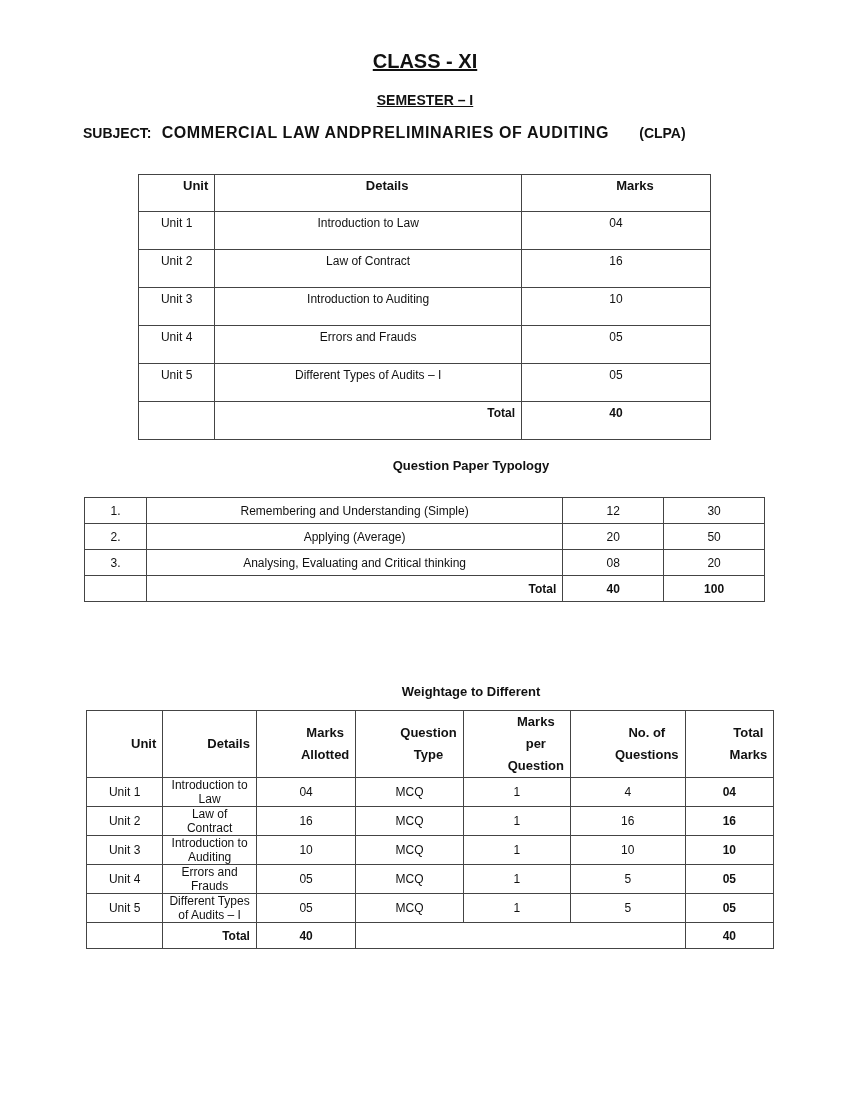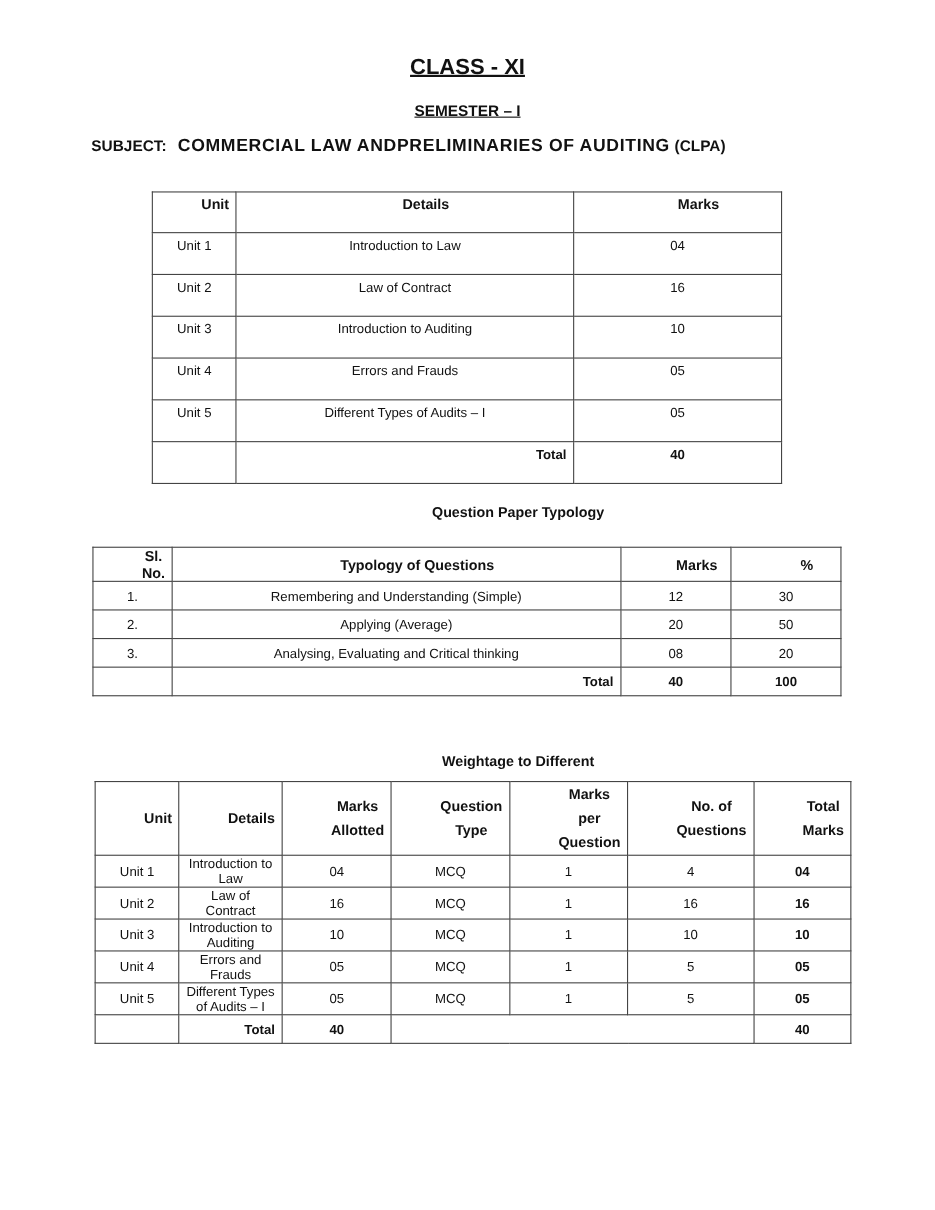--- a/index.html
+++ b/index.html
@@ -4,21 +4,21 @@
 <style>
   html, body { margin: 0; padding: 0; background: #ffffff; }
   body { width: 850px; height: 1100px; position: relative; font-family: "Liberation Sans", "DejaVu Sans", sans-serif; color: #111; overflow: hidden; }
   .title { position: absolute; left: 0; width: 850px; text-align: center; font-weight: bold; }
   .t1 { top: 50px; font-size: 20px; }
   .t1 span, .t2 span { text-decoration: underline; }
   .t2 { top: 92px; font-size: 14px; }
   .t3 { position: absolute; top: 124px; left: 83px; font-size: 15px; font-weight: bold; white-space: nowrap; }
   .t3 .subj-label { font-size: 14px; margin-right: 6px; }
   .t3 .subj-name { font-size: 16px; letter-spacing: 0.6px; }
-  .t3 .subj-code { font-size: 14px; }
+  .t3 .subj-code { font-size: 14px; margin-left: 26px; }
   table { position: absolute; border-collapse: collapse; font-size: 12px; }
   td, th { border: 1px solid #444; padding: 0 6px; }
   th { font-weight: bold; font-size: 13px; padding-left: 44px; }
   .c { text-align: center; }
   .r { text-align: right; }
   .l { text-align: center; }
   .b { font-weight: bold; }
   #tbl1 { left: 138px; top: 174px; width: 573px; }
   #tbl1 td, #tbl1 th { height: 33px; vertical-align: top; padding-top: 4px; }
   #tbl1 th { padding-top: 3px; }
@@ -89,26 +89,20 @@
 
 <div class="sec-title" id="sec2">Question Paper Typology</div>
 <table id="tbl2">
   <colgroup>
       <col style="width:62px">
       <col style="width:417px">
       <col style="width:101px">
       <col style="width:101px">
     </colgroup>
   <tbody>
-      <tr>
-    <th class="c">Sl. No.</th>
-    <th class="c">Typology of Questions</th>
-    <th class="c">Marks</th>
-    <th class="c">%</th>
-  </tr>
   <tr>
     <td class="c">1.</td>
     <td class="l">Remembering and Understanding (Simple)</td>
     <td class="c">12</td>
     <td class="c">30</td>
   </tr>
   <tr>
     <td class="c">2.</td>
     <td class="l">Applying (Average)</td>
     <td class="c">20</td>

